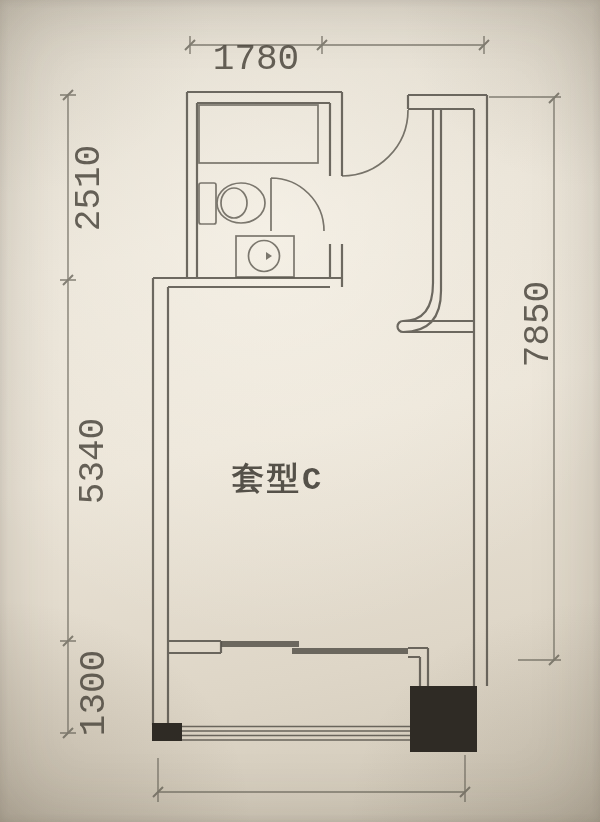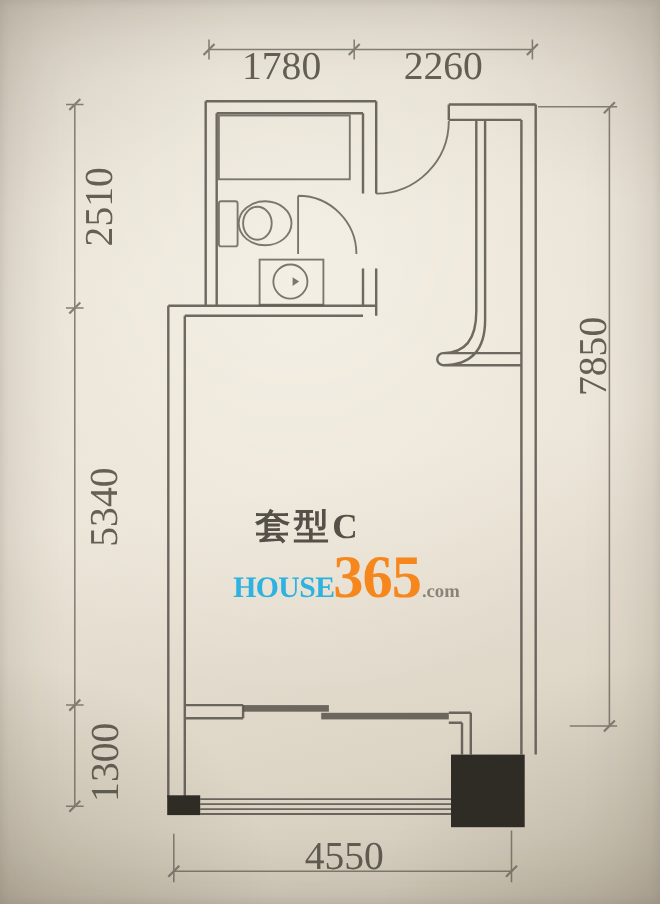--- a/index.html
+++ b/index.html
@@ -1,18 +1,18 @@
 <!DOCTYPE html>
 <html><head>
 <meta charset="utf-8">
 <style>
   html,body{margin:0;padding:0;background:#888;}
   #stage{
     position:relative;width:600px;height:822px;overflow:hidden;
-    font-family:Liberation Serif, serif;
+    font-family:Liberation Mono, monospace;
     background:
       radial-gradient(120% 90% at 45% 28%, rgba(255,252,244,0.55) 0%, rgba(255,252,244,0) 55%),
       radial-gradient(60% 40% at 0% 0%, rgba(80,70,52,0.10) 0%, rgba(80,70,52,0) 60%),
       radial-gradient(55% 35% at 100% 2%, rgba(80,70,52,0.12) 0%, rgba(80,70,52,0) 60%),
       radial-gradient(70% 45% at 0% 100%, rgba(70,58,40,0.20) 0%, rgba(70,58,40,0) 60%),
       radial-gradient(70% 45% at 100% 100%, rgba(70,58,40,0.16) 0%, rgba(70,58,40,0) 60%),
       linear-gradient(168deg, #d9d2c4 0%, #e7e0d3 30%, #eae3d6 52%, #ded6c7 78%, #cfc7b7 100%);
     filter:blur(0.3px);
   }
   #stage .vignette{position:absolute;inset:0;pointer-events:none;
@@ -124,31 +124,26 @@
 
       <path stroke-width="2" d="
         M185,50 L195,40 M317,50 L327,40 M479,50 L489,40
         M63,100 L73,90 M63,285 L73,275 M63,646 L73,636 M63,738 L73,728
         M549,103 L559,93 M549,665 L559,655
         M153,797 L163,787 M460,797 L470,787"></path>
     </g>
   </svg>
 
   <div class="dimlabel" style="left:196px;top:42px;width:120px;">1780</div>
-  <div class="dimlabel" style="left:343px;top:42px;width:120px;">2260</div>
 
   <div class="dimlabel rot" style="left:30px;top:170px;width:120px;">2510</div>
   <div class="dimlabel rot" style="left:34px;top:443px;width:120px;">5340</div>
   <div class="dimlabel rot" style="left:35px;top:675px;width:120px;">1300</div>
 
   <div class="dimlabel rot" style="left:479px;top:306px;width:120px;">7850</div>
 
-  <div class="dimlabel" style="left:253px;top:760px;width:120px;">4550</div>
 
   <div class="unit-title">套型C</div>
 
-  <div class="logo">
-    <span class="lg-house">HOUSE</span><span class="lg-365">365</span><span class="lg-com">.com</span>
-  </div>
 
 
   <div class="vignette"></div>
 </div>
 
 </body></html>

